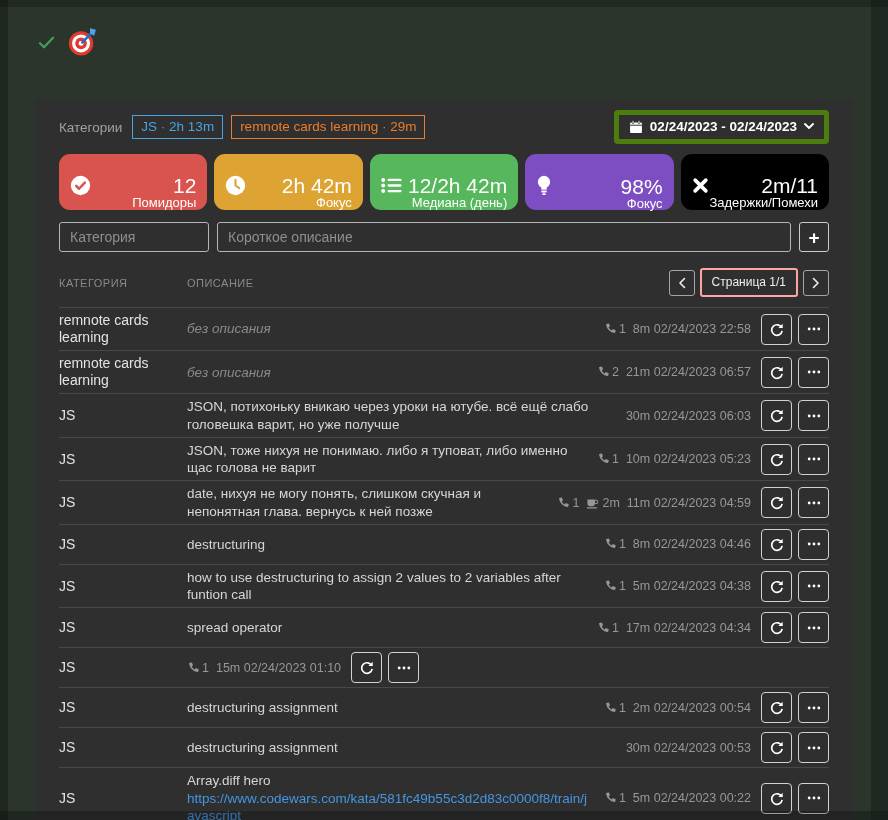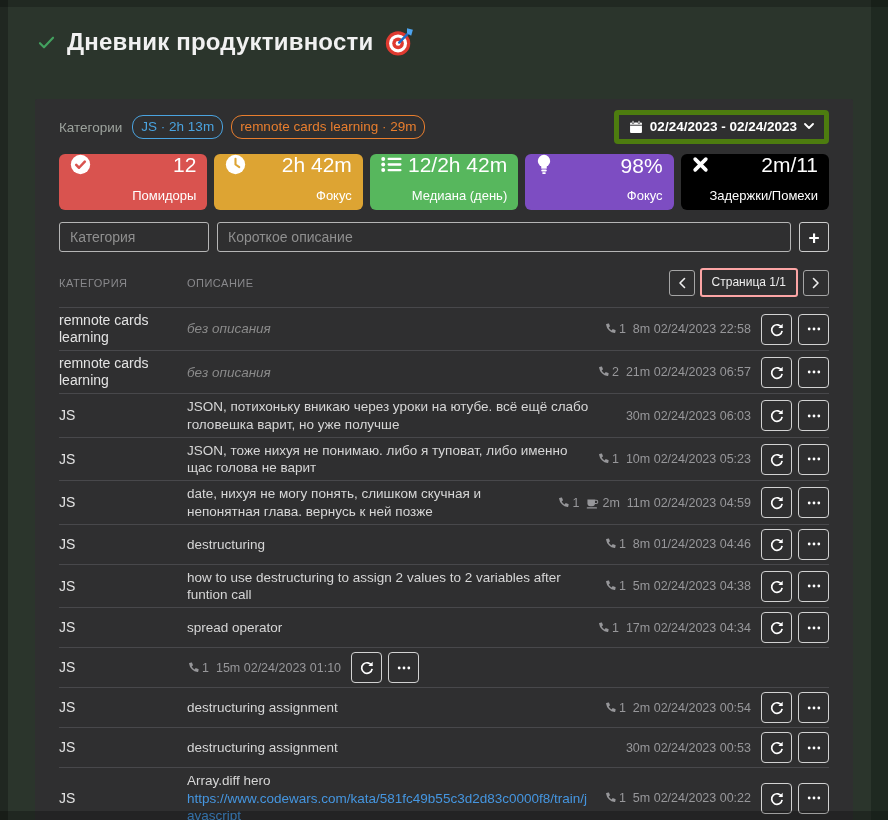--- a/index.html
+++ b/index.html
@@ -14,29 +14,29 @@
   .page-title-row { position:absolute; left:37px; top:27px; display:flex; align-items:center; gap:11px; }
   .page-title-row h1 { font-size:24px; font-weight:bold; color:#f1f1f1; letter-spacing:.2px; }
 
   
   .panel { position:absolute; left:35px; top:99px; width:818px; background:#2f2f30;
            padding:11px 24px 8px 24px; border-radius:2px; }
 
   
   .filter-row { display:flex; align-items:center; gap:8px; }
   .filter-label { color:#9da39d; font-size:13.5px; margin-right:2px; }
-  .cat-badge { border:1px solid; border-radius:11px; padding:3px 8px 4px; font-size:13.5px;
+  .cat-badge { border:1px solid; border-radius:0; padding:3px 8px 4px; font-size:13.5px;
                background:transparent; cursor:pointer; white-space:nowrap; }
   .date-picker { margin-left:auto; display:flex; align-items:center; gap:7px;
                  border:5px solid #4d7c0f; border-radius:4px; padding:4px 10px 5px;
                  color:#fff; font-size:13.5px; font-weight:bold; cursor:pointer; }
 
   
   .stats-row { display:flex; gap:7px; margin-top:10px; }
-  .stat-card { flex:1; border-radius:6px; color:#fff; padding:0 11px 6px; height:56px;
+  .stat-card { flex:1; border-radius:11px; color:#fff; padding:21px 11px 6px; height:56px;
                display:flex; flex-direction:column; justify-content:space-between; }
   .stat-top { display:flex; align-items:center; }
   .stat-value { margin-left:auto; font-size:21px; line-height:1; white-space:nowrap; }
   .stat-label { text-align:right; font-size:13px; line-height:1; padding-bottom:2px; }
 
   
   .entry-row { display:flex; gap:8px; margin-top:12px; }
   .entry-row input { background:transparent; border:1px solid #b5b5b5; border-radius:3px;
                      height:30px; color:#ddd; font-size:14px; padding:0 10px; outline:none;
                      font-family:"Liberation Sans", sans-serif; }
@@ -76,21 +76,20 @@
 <body>
 
 <div id="app">
 
   <div class="page-title-row">
     <span>
       <svg width="19" height="19" viewBox="0 0 16 16">
           <path d="M2.5 8.6l3.4 3.4L13.5 4" fill="none" stroke="#43a15f" stroke-width="1.8" stroke-linecap="round" stroke-linejoin="round"></path>
         </svg>
     </span>
-    <h1>Дневник продуктивности</h1>
     <span>
       <svg width="30" height="30" viewBox="0 0 32 32">
         <circle cx="15" cy="17.5" r="13" fill="#df3a30"></circle>
         <circle cx="15" cy="17.5" r="9.6" fill="#ffffff"></circle>
         <circle cx="15" cy="17.5" r="6.2" fill="#df3a30"></circle>
         <circle cx="15" cy="17.5" r="2.6" fill="#ffffff"></circle>
         <path d="M27 5.5L16.2 16.6" stroke="#1c6dc9" stroke-width="2.6" stroke-linecap="round"></path>
         <path d="M24.5 1.2l6.3 1.8-1.8 6.3-4.5-2.6z" fill="#4da4f0"></path>
       </svg>
     </span>
@@ -398,21 +397,21 @@
     <div class="td-meta">
       <span class="meta-ic calls">
         <span>
           <svg width="12" height="12" viewBox="0 0 16 16">
                   <path d="M3.2 1.2L5.9.6c.3-.1.6.1.8.4l1.2 2.9c.1.3 0 .6-.2.8L6.2 5.9a10.4 10.4 0 0 0 4 4l1.2-1.5c.2-.2.5-.3.8-.2l2.9 1.2c.3.1.5.4.4.8l-.6 2.7c-.1.3-.4.5-.7.5A13.6 13.6 0 0 1 2.7 1.9c0-.3.2-.6.5-.7z" fill="#97979a"></path>
                 </svg>
         </span>
         <span class="calls-count">1</span>
       </span>
 
-      <span class="row-meta">8m 01/24/2023 04:46</span>
+      <span class="row-meta">8m 02/24/2023 04:46</span>
     </div>
     <div class="td-actions">
       <button class="act-btn">
         <svg width="15" height="15" viewBox="0 0 16 16">
           <path d="M13.6 6.3A5.6 5.6 0 1 0 14 9.4" fill="none" stroke="#fff" stroke-width="1.8"></path>
           <path d="M14.6 1.8v4.6H10z" fill="#fff"></path>
         </svg>
       </button>
       <button class="act-btn">
         <svg width="14" height="6" viewBox="0 0 16 6">

